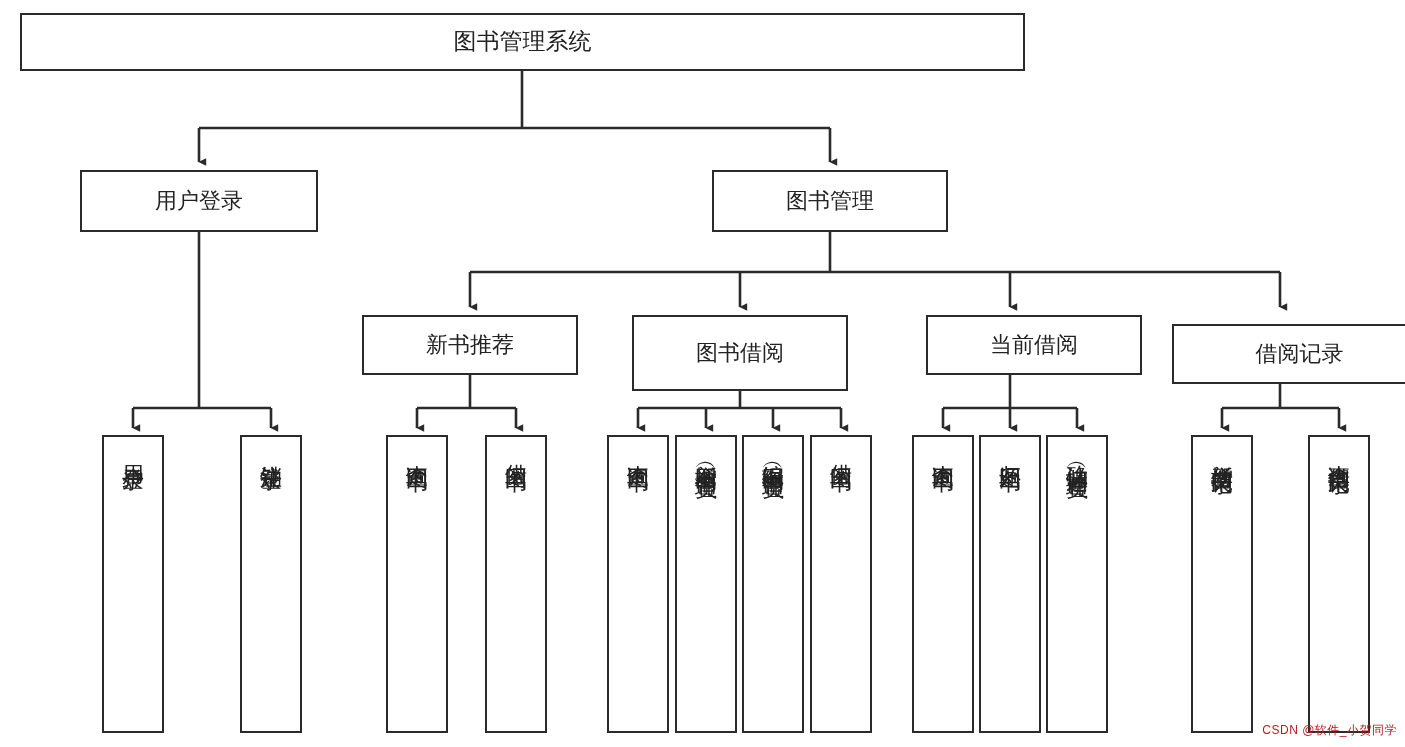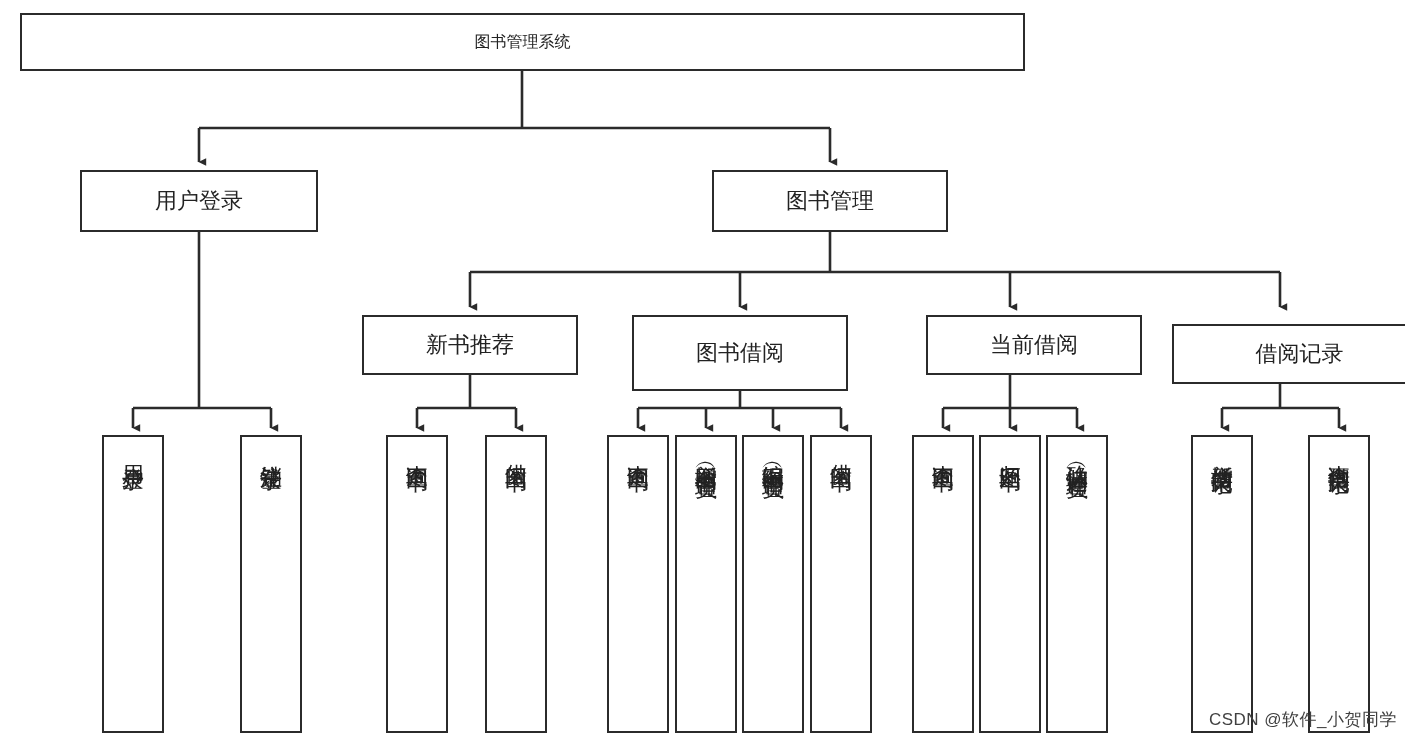--- a/index.html
+++ b/index.html
@@ -35,21 +35,21 @@
     justify-content: center;
     overflow: hidden;
   }
   .node-label {
     color: #222222;
     text-align: center;
     line-height: 1.18;
     white-space: nowrap;
   }
   .node-root .node-label {
-    font-size: 16px;
+    font-size: 23px;
     font-family: Liberation Serif, serif;
   }
   .node-l2 .node-label {
     font-size: 22px;
   }
   .node-l3 .node-label {
     font-size: 22px;
   }
   .node-leaf {
     align-items: flex-start;
@@ -61,23 +61,23 @@
     writing-mode: vertical-rl;
     text-orientation: upright;
     letter-spacing: 2px;
     line-height: 1;
     white-space: nowrap;
     max-height: 280px;
   }
   .watermark {
     position: absolute;
     right: 8px;
-    bottom: 16px;
-    font-size: 17px;
-    color: #404040;
+    bottom: 8px;
+    font-size: 12px;
+    color: #b91c1c;
     letter-spacing: 0.5px;
     white-space: nowrap;
     user-select: none;
   }
 </style>
 </head>
 <body>
 
 <div id="diagram-root">
 

